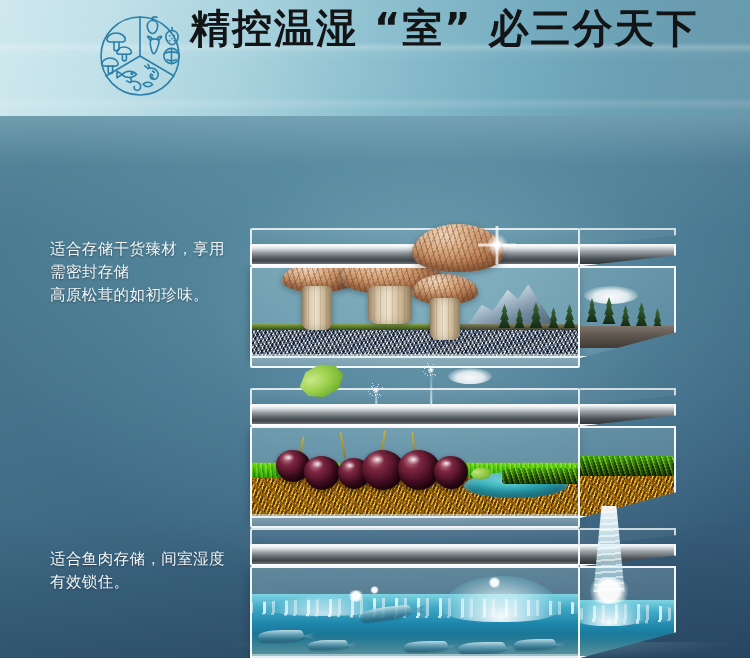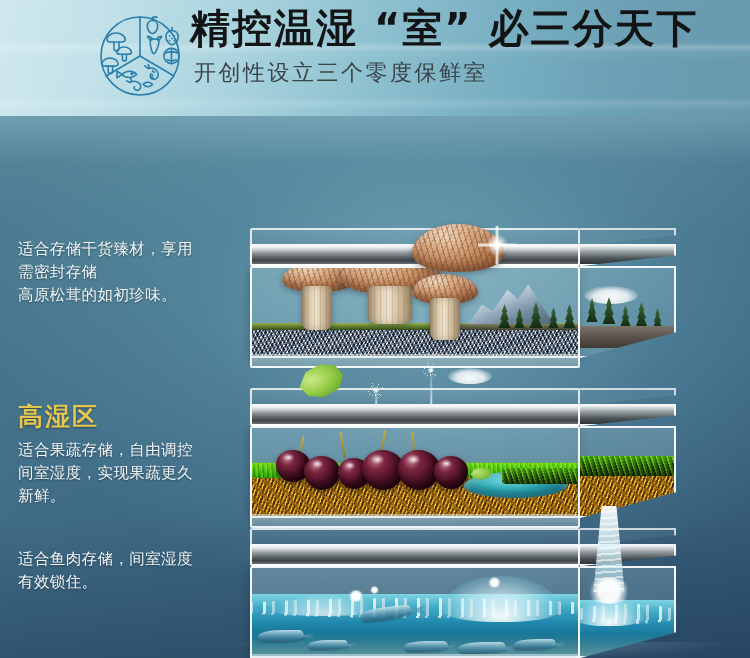--- a/index.html
+++ b/index.html
@@ -125,21 +125,21 @@
     margin-bottom:7px;
   }
   .zone-body {
     font-size:15.5px; font-weight:normal;
     color:#f2f7f9;
     line-height:23px;
     letter-spacing:0.4px;
     text-shadow:0 1px 2px rgba(0,0,0,0.40);
     font-family:"DejaVu Sans","Liberation Sans",sans-serif;
   }
-  .zone-body span { display:block; white-space:nowrap; }
+  .zone-body span { display:block; white-space:nowrap;margin-left:32px; }
 
   #zone-text-0 { top:238px; }
   #zone-text-1 { top:402px; }
   #zone-text-2 { top:548px; }
 
   
   .drawer { position:absolute; z-index:5; }
 
   
   .box-front {
@@ -510,42 +510,33 @@
           <path d="M60.5 65 l1.8 1.4 M58.8 68 l2 1.4 M59.2 71 l2.2 1"></path>
           <path d="M38 76.5 c4.6 -2.6 9.8 -0.6 10.6 3.2 c0.6 2.8 -1.6 5 -4 4.6 c-2 -0.3 -3 -2.2 -2.2 -3.8"></path>
           <path d="M38 76.5 l-3.4 -1.6 M39.6 75.4 l-1 -3.4"></path>
           <path d="M51 78 c3 -2.6 7.6 -2.4 9.6 0.6 c-2.4 2.8 -7 3 -9.6 -0.6 z"></path>
         </g>
       </svg>
     </div>
 
     <div class="header-text">
       <div class="title-main">精控温湿 “室” 必三分天下</div>
-      <div class="title-sub">开创性设立三个零度保鲜室</div>
     </div>
   </div>
 
   <div class="backdrop"></div>
 
   <div class="zone-text" id="zone-text-0">
     <div class="zone-body">
       <span>适合存储干货臻材，享用</span>
       <span>需密封存储</span>
       <span>高原松茸的如初珍味。</span>
     </div>
   </div>
 
-  <div class="zone-text" id="zone-text-1">
-    <div class="zone-head">高湿区</div>
-    <div class="zone-body">
-      <span>适合果蔬存储，自由调控</span>
-      <span>间室湿度，实现果蔬更久</span>
-      <span>新鲜。</span>
-    </div>
-  </div>
 
   <div class="zone-text" id="zone-text-2">
     <div class="zone-body">
       <span>适合鱼肉存储，间室湿度</span>
       <span>有效锁住。</span>
     </div>
   </div>
 
   <div class="drawer" id="drawer-0">
 

